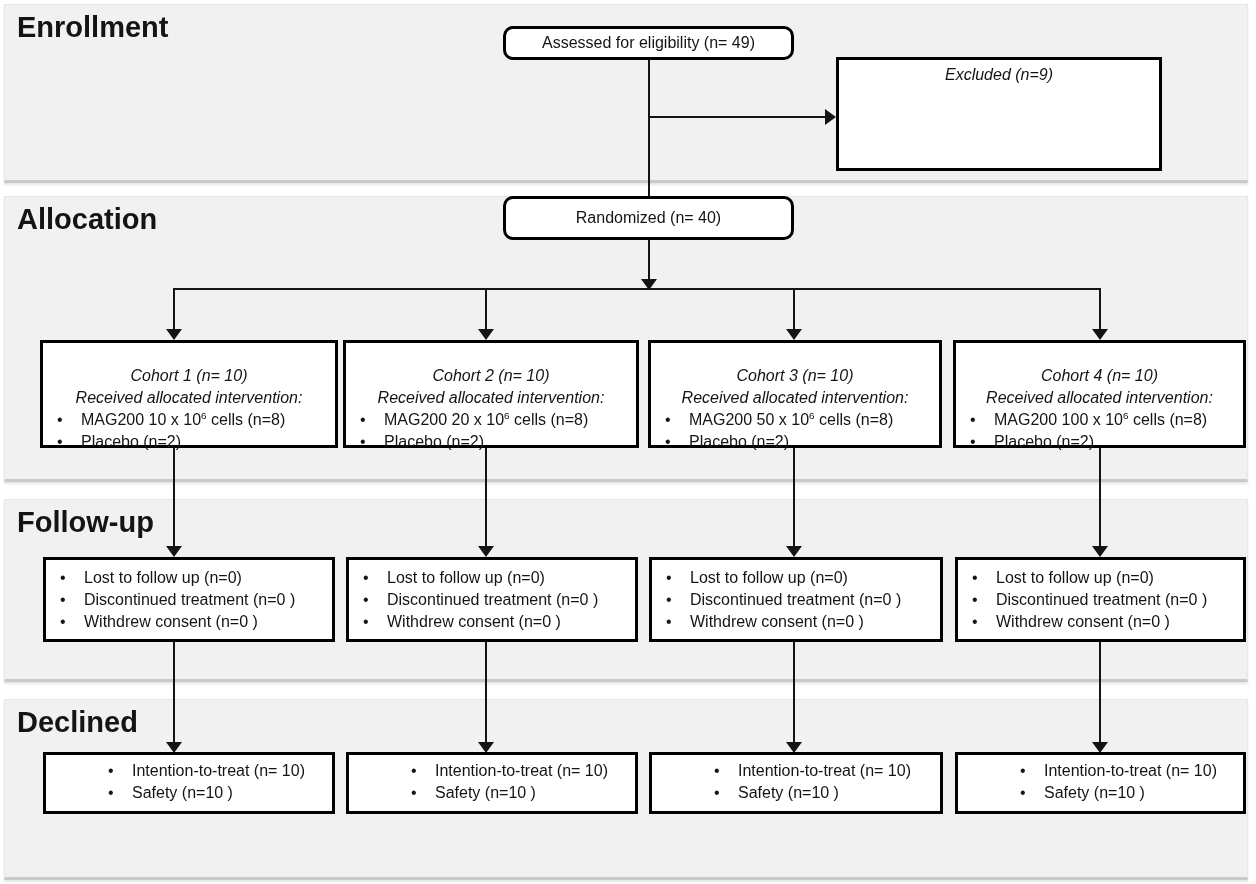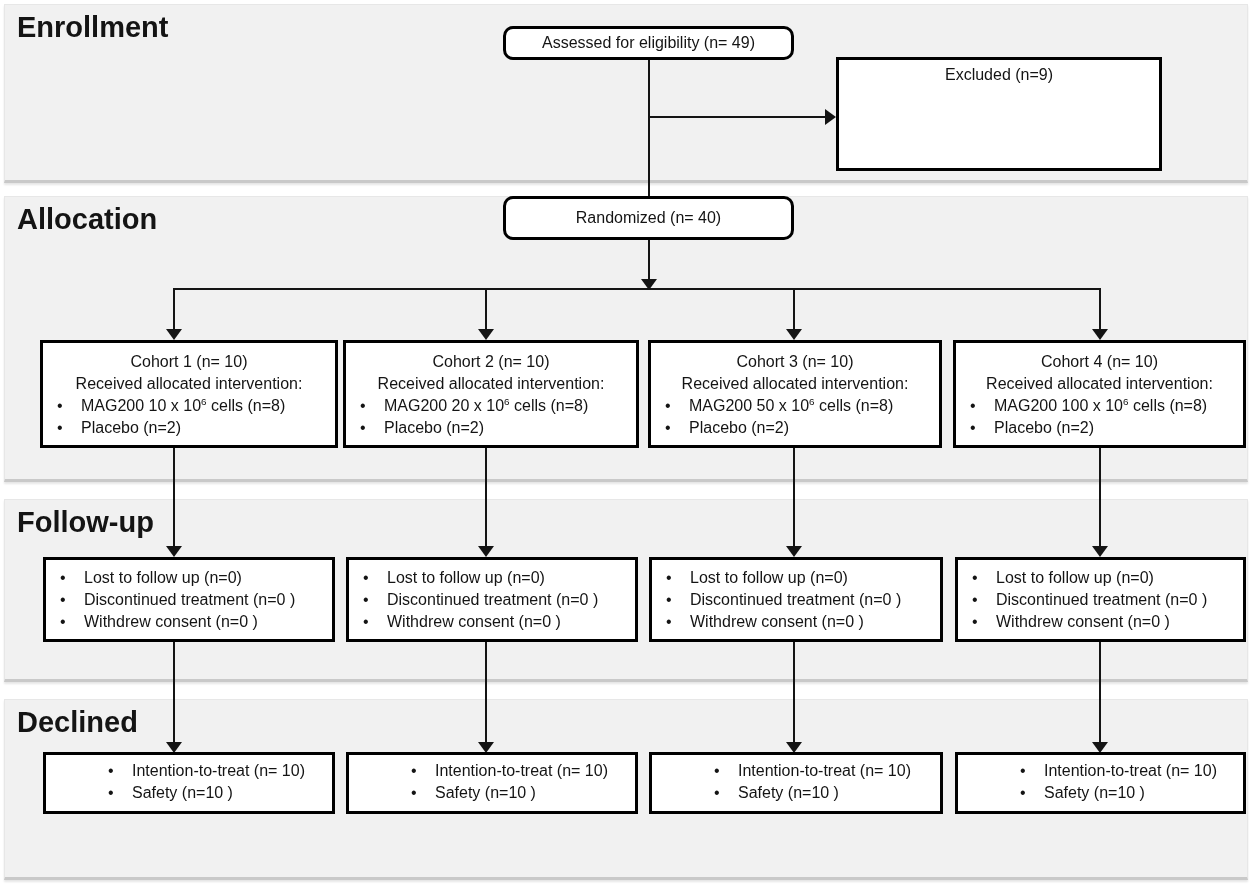--- a/index.html
+++ b/index.html
@@ -14,32 +14,32 @@
   }
   .band-label{
     position:absolute;left:12px;top:6px;font-size:29px;font-weight:700;color:#141414;
     letter-spacing:0px;
   }
   .box{
     position:absolute;background:#ffffff;border:3px solid #000000;box-sizing:border-box;
     font-size:16px;line-height:22px;color:#141414;
   }
   .box.center-one{display:flex;align-items:center;justify-content:center;text-align:center;border-radius:10px;}
-  .bt{text-align:center;line-height:22px;}
+  .bt{text-align:center;line-height:22px;font-style:italic;}
   ul.bl{margin:0;padding:0;list-style:none;}
   ul.bl li{position:relative;padding-left:38px;text-align:left;line-height:22px;}
   ul.bl li::before{content:"\2022";position:absolute;left:14px;top:0;}
   sup{font-size:0.62em;line-height:0;}
   .vline{position:absolute;width:2px;background:#141414;}
   .hline{position:absolute;height:2px;background:#141414;}
   .arrow-down{position:absolute;width:0;height:0;
     border-left:8px solid transparent;border-right:8px solid transparent;border-top:11px solid #141414;}
   .arrow-right{position:absolute;width:0;height:0;
     border-top:8px solid transparent;border-bottom:8px solid transparent;border-left:11px solid #141414;}
-  .pad-t6{padding-top:8px;}
+  .pad-t6{padding-top:22px;}
   .pad-t4{padding-top:4px;}
   .pad-t7{padding-top:7px;}
   .pad-t5{padding-top:5px;padding-left:48px;}
 </style>
 </head>
 <body>
 
 <div class="canvas">
 
   <div class="band" style="top:4px;height:179px">

